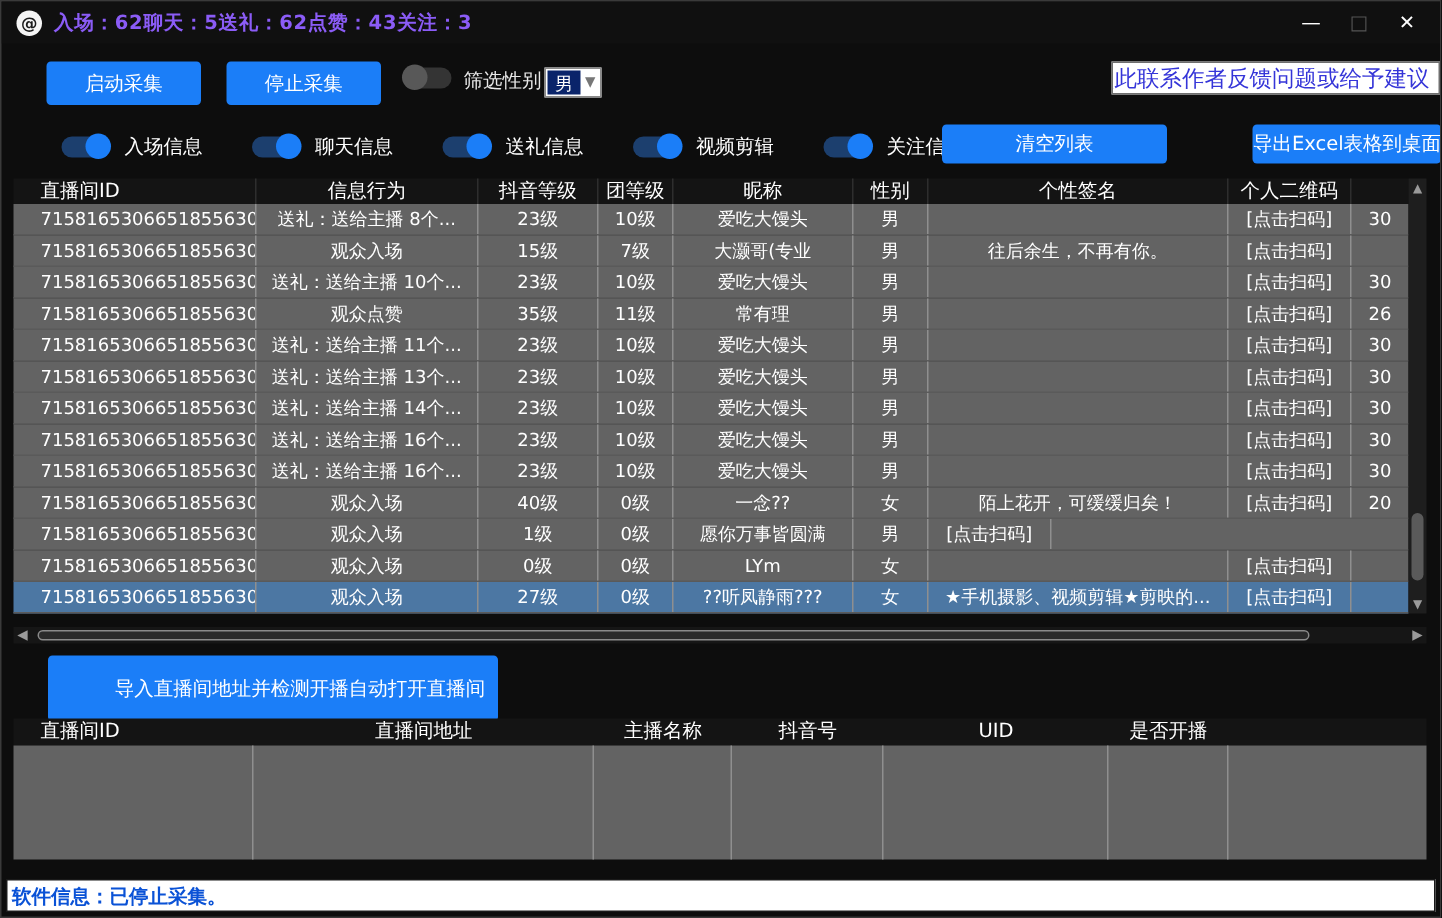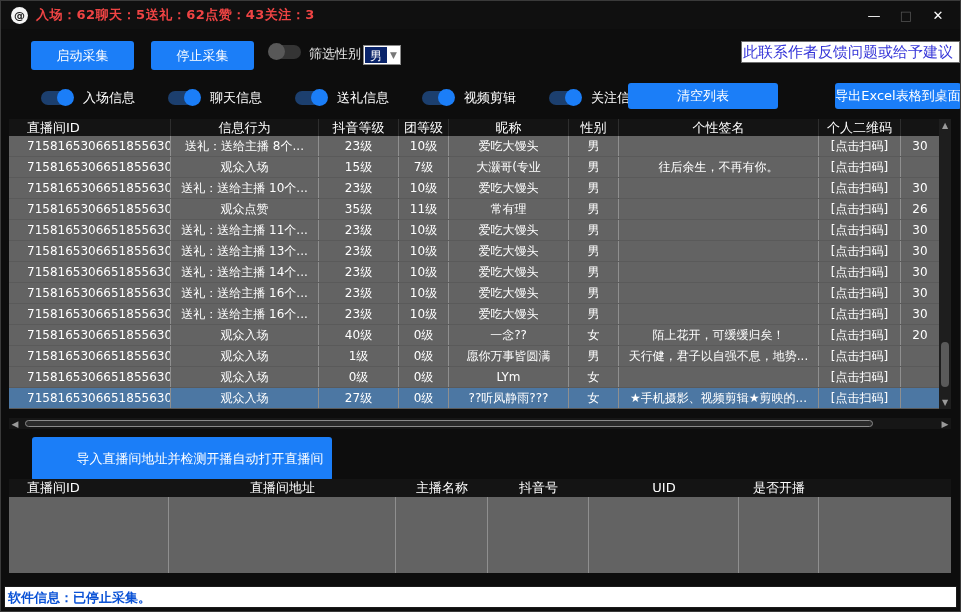--- a/index.html
+++ b/index.html
@@ -3,21 +3,21 @@
 <meta charset="utf-8">
 <style>
   * { margin:0; padding:0; box-sizing:border-box; }
   html,body { background:#000; }
   body { font-family:"DejaVu Sans","Liberation Sans",sans-serif; }
   .window { position:relative; width:961px; height:612px; background:#0d0d0d; border:1px solid #3a3a3a; overflow:hidden; }
 
   
   .titlebar { position:absolute; left:0; top:0; width:100%; height:28px; background:#101010; display:flex; align-items:center; }
   .app-icon { width:17px; height:17px; border-radius:50%; background:#f5f5f5; color:#1a1a1a; font-size:11px; font-weight:bold; display:flex; align-items:center; justify-content:center; margin-left:10px; }
-  .title-text { color:#ef4444; font-size:13px; font-weight:bold; margin-left:8px; letter-spacing:.5px; }
+  .title-text { color:#8b5cf6; font-size:13px; font-weight:bold; margin-left:8px; letter-spacing:.5px; }
   .win-controls { position:absolute; right:6px; top:0; height:28px; display:flex; }
   .win-btn { width:32px; height:28px; display:flex; align-items:center; justify-content:center; color:#fff; font-size:13px; }
   .win-btn.max { color:#555; }
 
   
   .btn { background:#1b7ef8; color:#ffffff; border:none; border-radius:3px; font-size:13px; font-family:inherit; cursor:pointer; }
   .btn-start { position:absolute; left:30px; top:40px; width:103px; height:29px; }
   .btn-stop  { position:absolute; left:150px; top:40px; width:103px; height:29px; }
   .gender-group { position:absolute; left:268px; top:44px; display:flex; align-items:flex-start; }
   .toggle { width:32px; height:14px; border-radius:8px; position:relative; flex:0 0 32px; }
@@ -270,21 +270,20 @@
             <div class="td mc7">[点击扫码]</div>
             <div class="td mc8">20</div>
           </div>
           <div class="tr">
             <div class="td mc0">7158165306651855630</div>
             <div class="td mc1">观众入场</div>
             <div class="td mc2">1级</div>
             <div class="td mc3">0级</div>
             <div class="td mc4">愿你万事皆圆满</div>
             <div class="td mc5">男</div>
-            <div class="td mc6">天行健，君子以自强不息，地势...</div>
             <div class="td mc7">[点击扫码]</div>
             <div class="td mc8"></div>
           </div>
           <div class="tr">
             <div class="td mc0">7158165306651855630</div>
             <div class="td mc1">观众入场</div>
             <div class="td mc2">0级</div>
             <div class="td mc3">0级</div>
             <div class="td mc4">LYm</div>
             <div class="td mc5">女</div>

